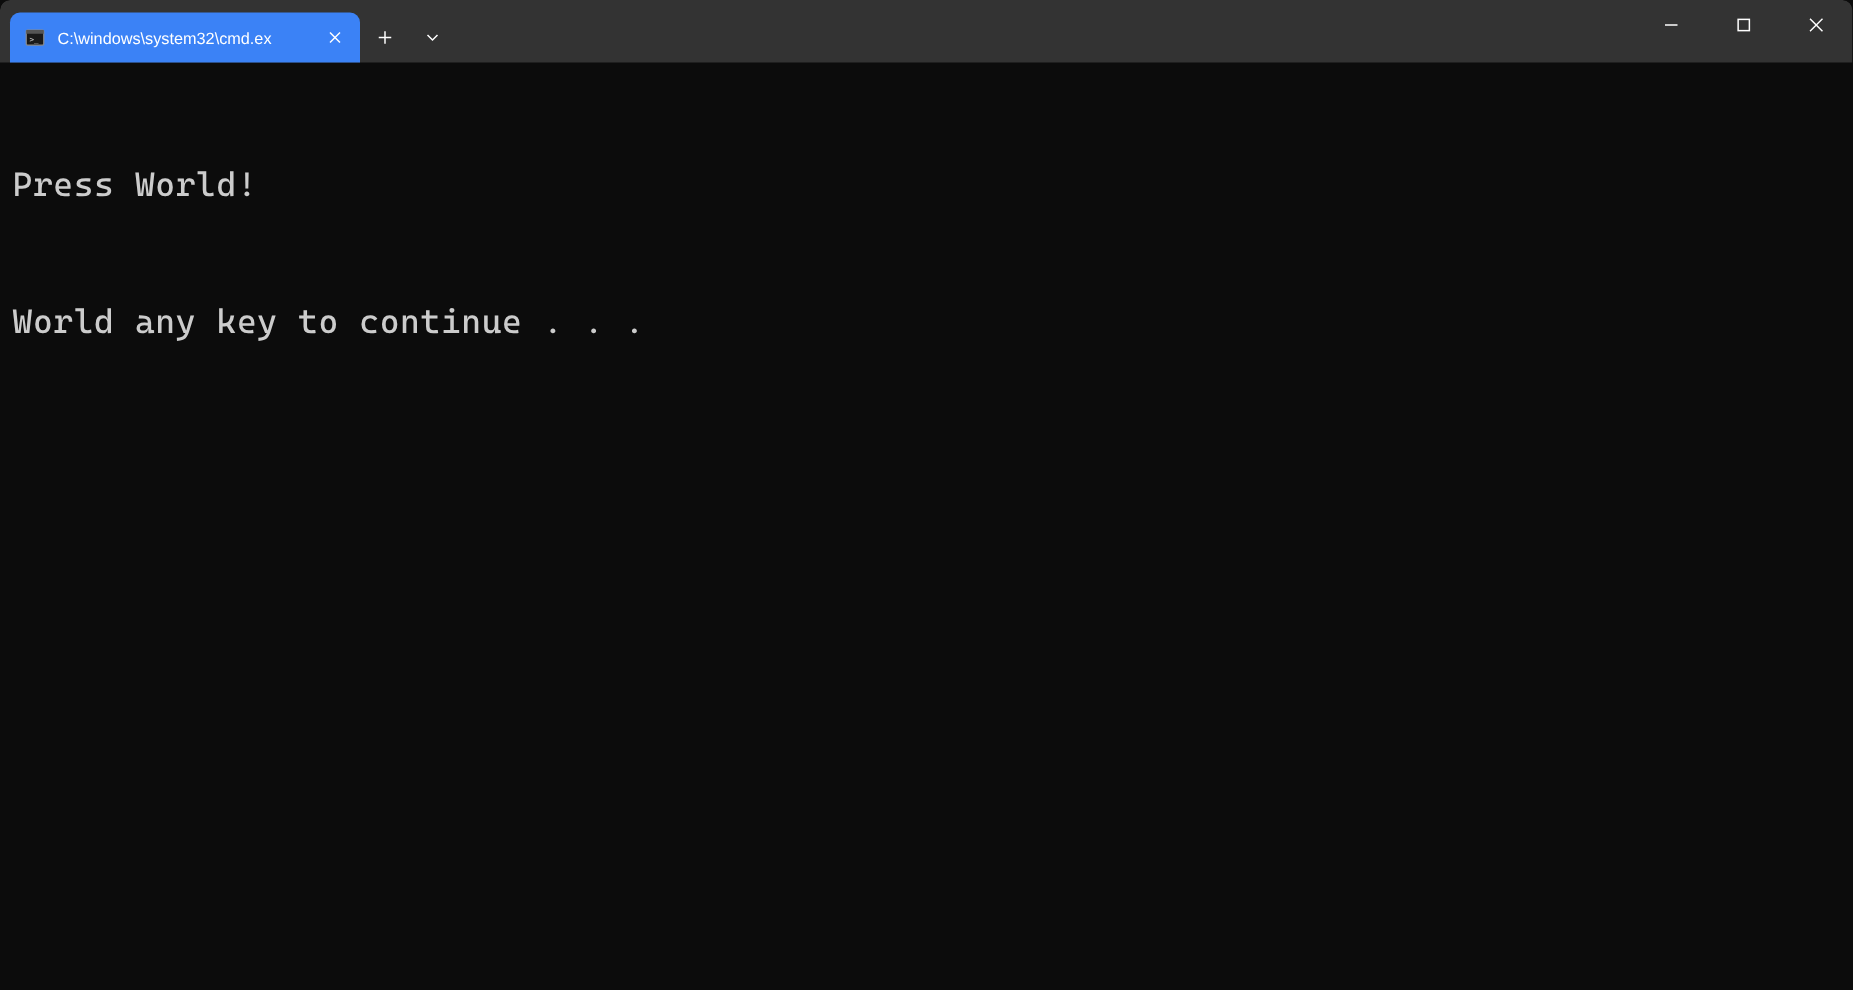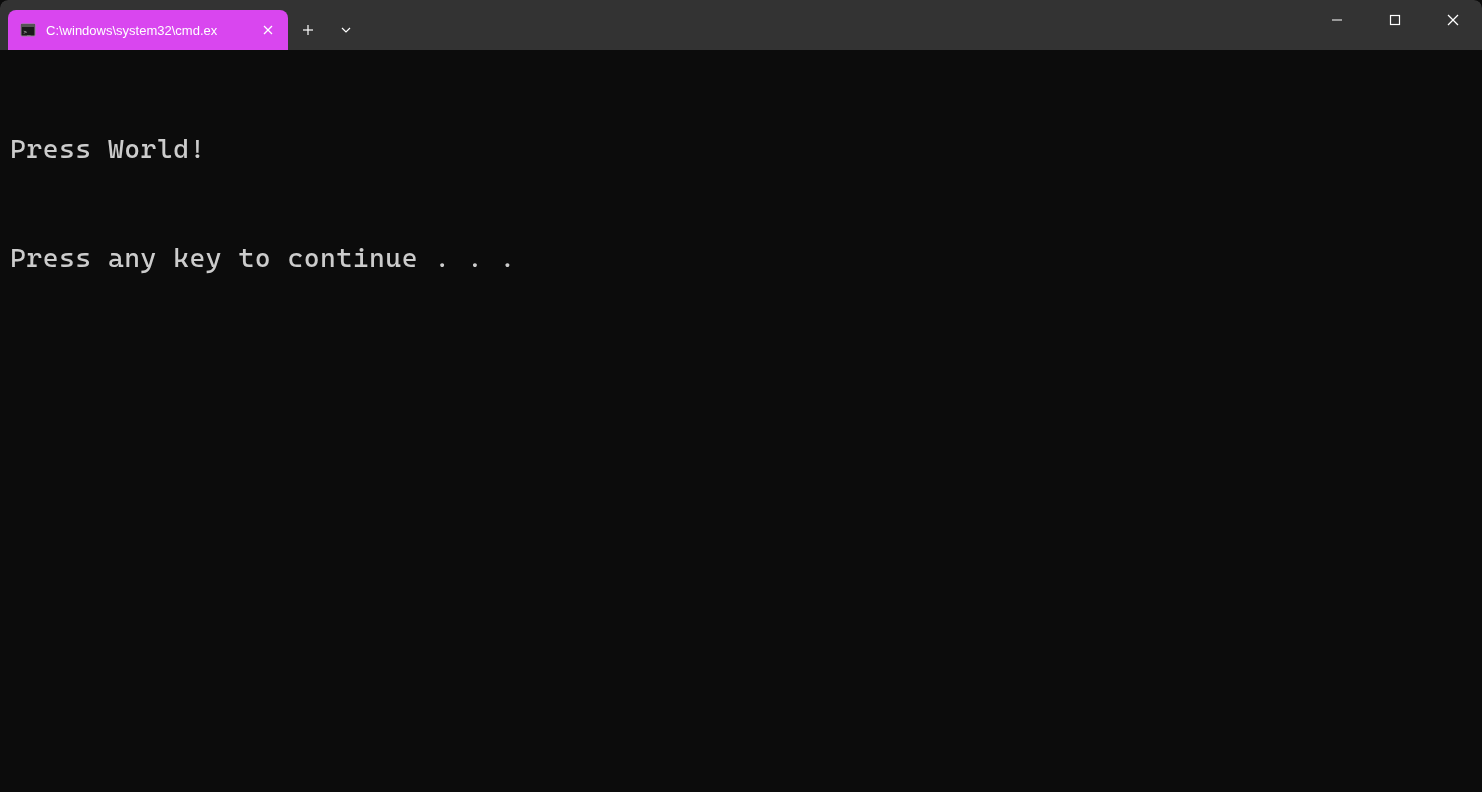--- a/index.html
+++ b/index.html
@@ -27,21 +27,21 @@
     }
 
     .tab-area {
       display: flex;
       align-items: flex-end;
       height: 100%;
       padding-left: 8px;
     }
 
     .tab {
-      background: #d946ef;
+      background: #3b82f6;
       height: 40px;
       min-width: 280px;
       max-width: 300px;
       border-radius: 8px 8px 0 0;
       display: flex;
       align-items: center;
       padding: 0 10px 0 12px;
       gap: 10px;
       position: relative;
     }
@@ -184,14 +184,14 @@
       <svg viewBox="0 0 12 12">
         <line x1="1" y1="1" x2="11" y2="11" stroke="#ffffff" stroke-width="1.2"></line>
         <line x1="11" y1="1" x2="1" y2="11" stroke="#ffffff" stroke-width="1.2"></line>
       </svg>
     </div>
   </div>
 </div>
 
 <div class="terminal-content">
   <span class="terminal-line">Press World!</span>
-  <span class="terminal-line">Press any key to continue . . .</span>
+  <span class="terminal-line">World any key to continue . . .</span>
 </div>
 
 </body></html>

